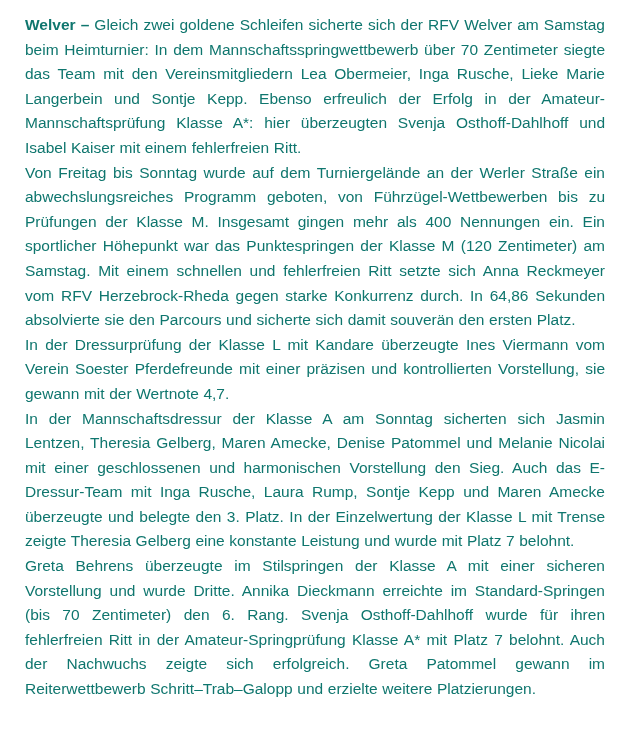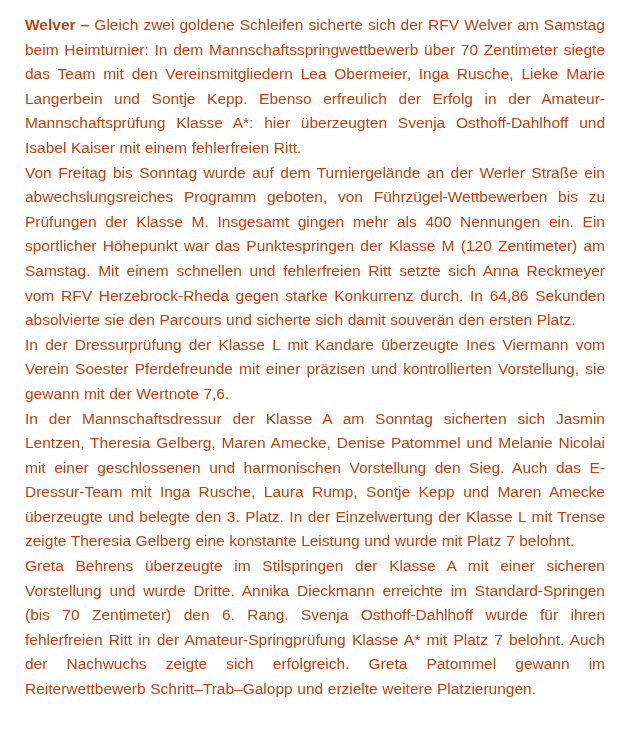--- a/index.html
+++ b/index.html
@@ -10,21 +10,21 @@
   .page {
     width: 628px;
     height: 736px;
     box-sizing: border-box;
     background: #ffffff;
     padding: 13px 23px 0 25px;
     overflow: hidden;
     font-family: "Liberation Sans", "DejaVu Sans", sans-serif;
     font-size: 15.5px;
     line-height: 24.6px;
-    color: #c2410c;
+    color: #0f766e;
   }
   .article p {
     margin: 0;
     text-align: justify;
     hyphens: auto;
     -webkit-hyphens: auto;
     word-spacing: 0.02em;
   }
   .article .dateline {
     font-weight: bold;
@@ -42,21 +42,21 @@
 <div class="page">
   <div class="article">
 
     <p>
       <strong class="dateline">Welver –</strong>
       <span>Gleich zwei goldene Schleifen sicherte sich der RFV Welver am Samstag beim Heimturnier: In dem Mannschaftsspringwettbewerb über 70 Zentimeter siegte das Team mit den Vereinsmitgliedern Lea Obermeier, Inga Rusche, Lieke Marie Langerbein und Sontje Kepp. Ebenso erfreulich der Erfolg in der Amateur-Mannschaftsprüfung Klasse A*: hier überzeugten Svenja Osthoff-Dahlhoff und Isabel Kaiser mit einem fehlerfreien Ritt.</span>
     </p>
 
     <p>Von Freitag bis Sonntag wurde auf dem Turniergelände an der Werler Straße ein abwechslungsreiches Programm geboten, von Führzügel-Wettbewerben bis zu Prüfungen der Klasse M. Insgesamt gingen mehr als 400 Nennungen ein. Ein sportlicher Höhepunkt war das Punktespringen der Klasse M (120 Zentimeter) am Samstag. Mit einem schnellen und fehlerfreien Ritt setzte sich Anna Reckmeyer vom RFV Herzebrock-Rheda gegen starke Konkurrenz durch. In 64,86 Sekunden absolvierte sie den Parcours und sicherte sich damit souverän den ersten Platz.</p>
 
-    <p>In der Dressurprüfung der Klasse L mit Kandare überzeugte Ines Viermann vom Verein Soester Pferdefreunde mit einer präzisen und kontrollierten Vorstellung, sie gewann mit der Wertnote 7,6.</p>
+    <p>In der Dressurprüfung der Klasse L mit Kandare überzeugte Ines Viermann vom Verein Soester Pferdefreunde mit einer präzisen und kontrollierten Vorstellung, sie gewann mit der Wertnote 4,7.</p>
 
     <p>In der Mannschaftsdressur der Klasse A am Sonntag sicherten sich Jasmin Lentzen, Theresia Gelberg, Maren Amecke, Denise Patommel und Melanie Nicolai mit einer geschlossenen und harmonischen Vorstellung den Sieg. Auch das E-Dressur-Team mit Inga Rusche, Laura Rump, Sontje Kepp und Maren Amecke überzeugte und belegte den 3. Platz. In der Einzelwertung der Klasse L mit Trense zeigte Theresia Gelberg eine konstante Leistung und wurde mit Platz 7 belohnt.</p>
 
     <p>Greta Behrens überzeugte im Stilspringen der Klasse A mit einer sicheren Vorstellung und wurde Dritte. Annika Dieckmann erreichte im Standard-Springen (bis 70 Zentimeter) den 6. Rang. Svenja Osthoff-Dahlhoff wurde für ihren fehlerfreien Ritt in der Amateur-Springprüfung Klasse A* mit Platz 7 belohnt. Auch der Nachwuchs zeigte sich erfolgreich. Greta Patommel gewann im Reiterwettbewerb Schritt–Trab–Galopp und erzielte weitere Platzierungen.</p>
 
 
   </div>
 </div>
 
 </body></html>

